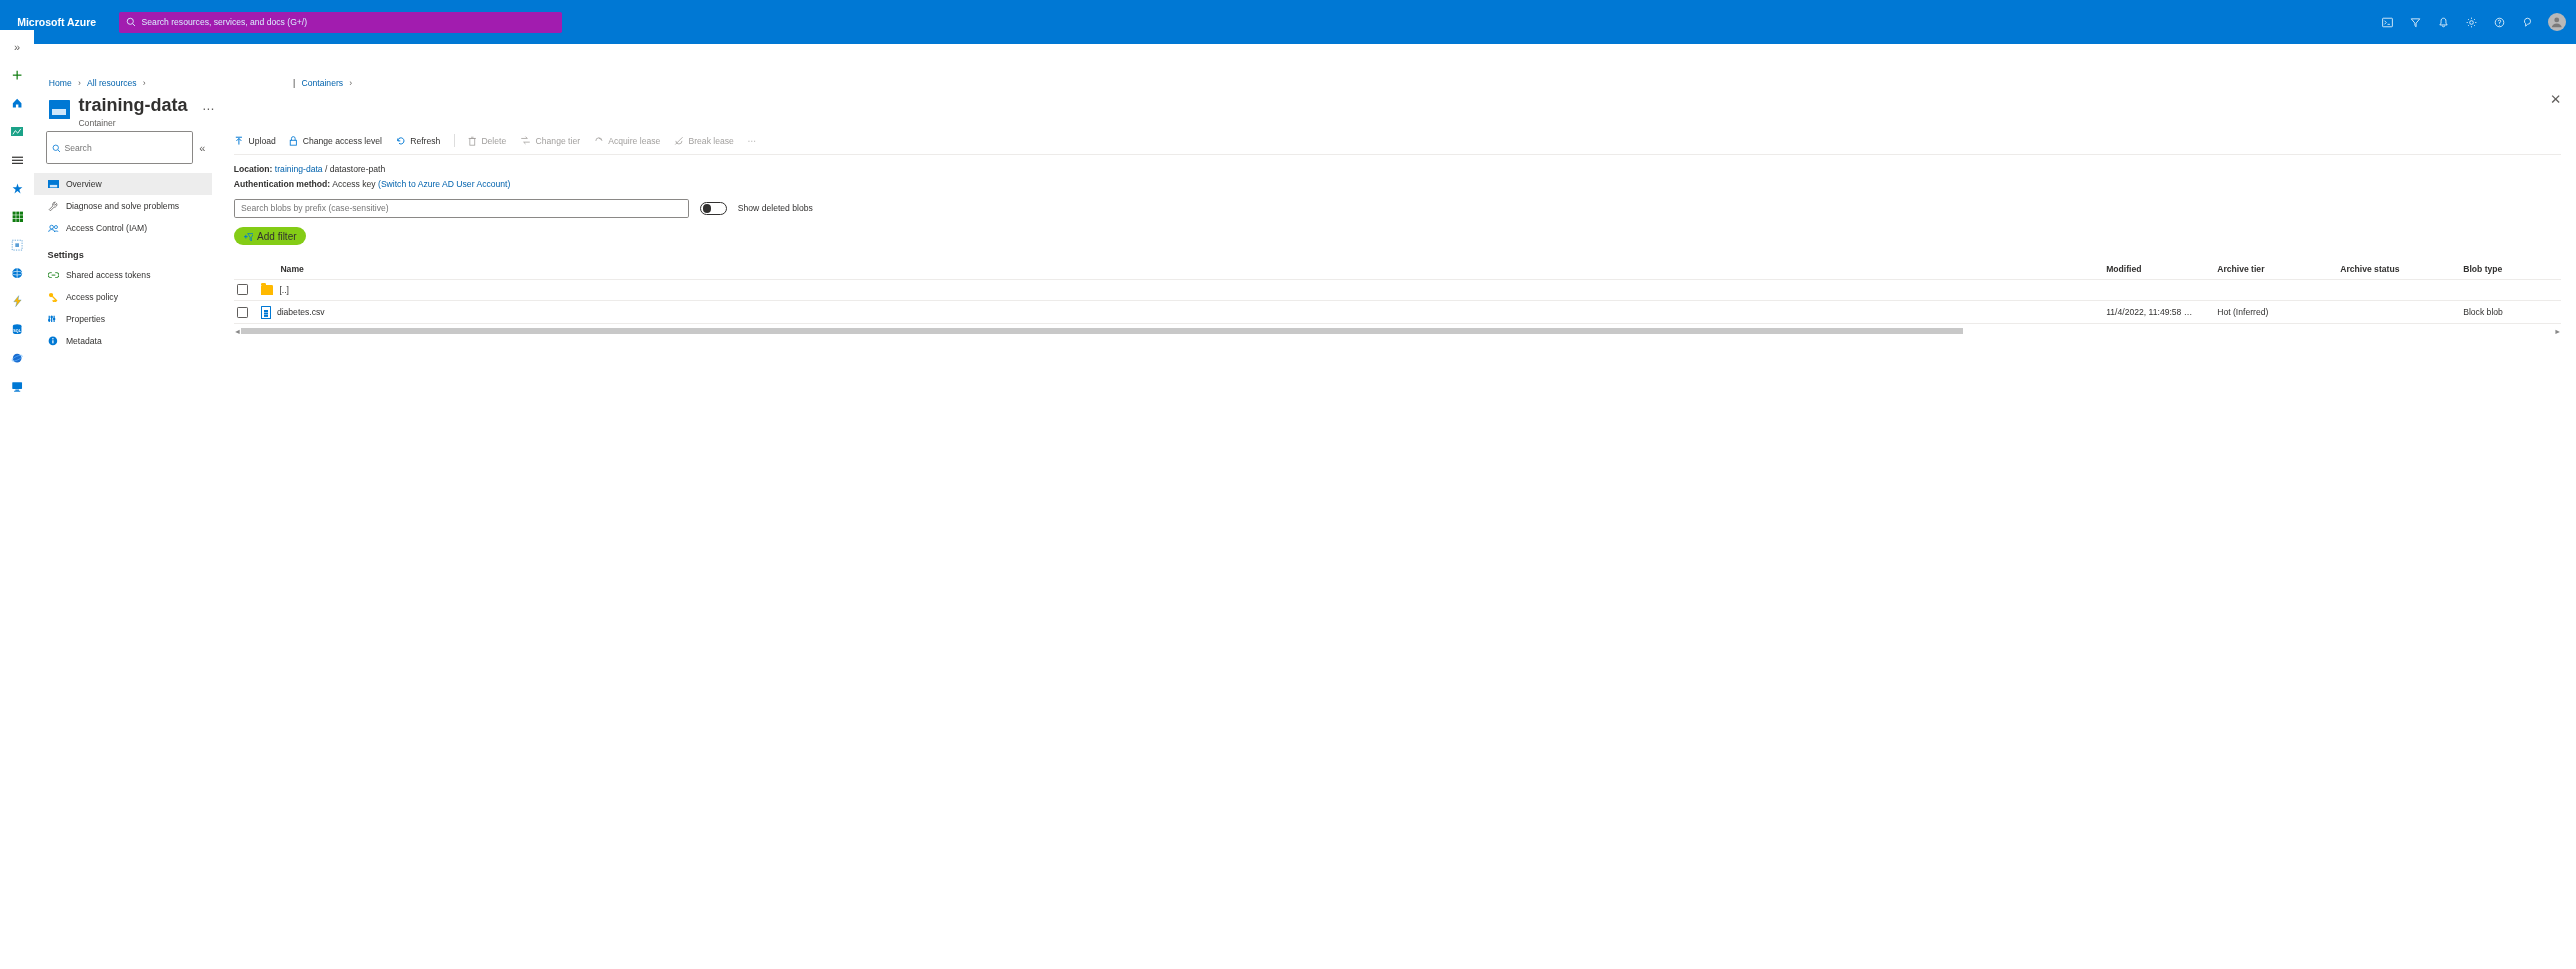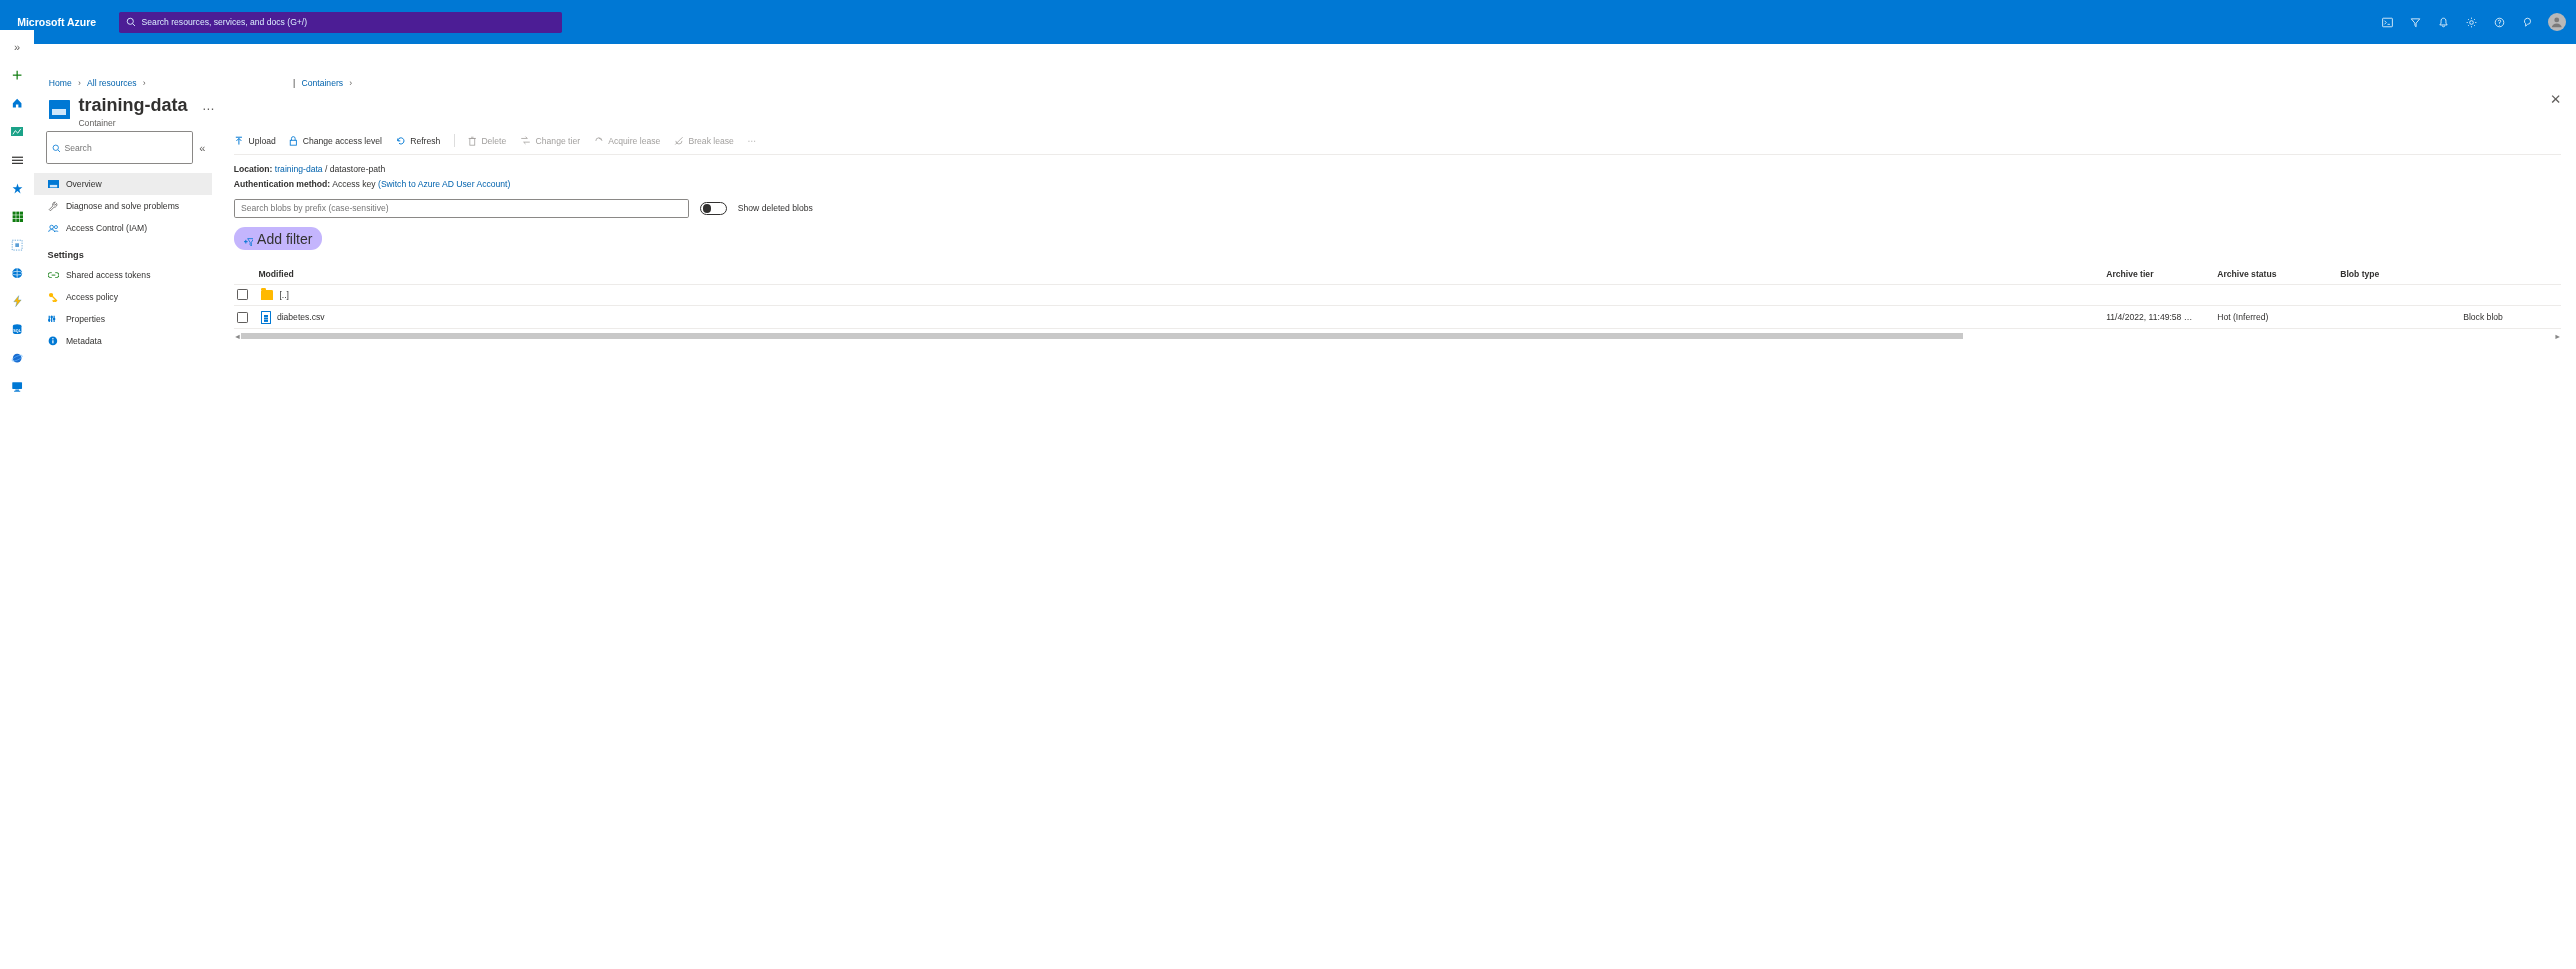--- a/index.html
+++ b/index.html
@@ -2,21 +2,21 @@
 <html style="font-size:9.8px"><head>
 <meta charset="utf-8">
 <style>
   * { box-sizing: border-box; margin: 0; padding: 0; font-family: "Segoe UI", -apple-system, sans-serif; }
   body { background: #fff; color: #323130; font-size: 8.6px; overflow: hidden; }
 
   
   .topbar { display: flex; align-items: center; height: 44px; background: #0078d4; color: #fff; padding: 0 6.2px; }
   .brand { font-size: 10.5px; font-weight: 600; padding: 0 11px; white-space: nowrap; }
   .search-wrap { flex: 0 0 443px; margin-left: 12.3px; }
-  .search-box { display:flex; align-items:center; height: 21px; background: #4c1d95; border-radius: 1.8px; padding: 0 6.2px; }
+  .search-box { display:flex; align-items:center; height: 21px; background: #a21caf; border-radius: 1.8px; padding: 0 6.2px; }
   .search-box input { flex:1; background: transparent; border:none; outline:none; color:#dcefff; font-size:8.6px; }
   .search-box input::placeholder { color:#dcefff; }
   .search-box svg { margin-right:6.2px; }
   .top-spacer { flex:1; }
   .top-icons { display:flex; align-items:center; gap: 0; }
   .top-icon { width: 28px; height: 29.5px; display:flex; align-items:center; justify-content:center; cursor:pointer; }
   .avatar { width: 18.5px; height: 18.5px; border-radius: 50%; background: #b8b8b8; display:flex; align-items:center; justify-content:center; margin-left:6.2px; margin-right:3.7px; }
 
   
   .leftrail { position:absolute; left:0; top:29.5px; bottom:0; width:34px; background:#fff; border-right:none; display:flex; flex-direction:column; align-items:center; padding-top:7.4px; gap: 8.6px; }
@@ -66,21 +66,21 @@
   .meta b { font-weight:600; }
   .meta a { color:#0062ad; text-decoration:none; cursor:pointer; }
 
   .filter-row { display:flex; align-items:center; gap: 11px; margin: 3.7px 0 6.2px 0; }
   .blob-search { flex:0 0 455px; border:0.6px solid #8a8886; border-radius:1.8px; height:19.7px; padding: 0 6.2px; }
   .blob-search input { width:100%; height:100%; border:none; outline:none; font-size:8.6px; }
   .toggle { width:27px; height:13.5px; border:0.6px solid #323130; border-radius:6.8px; position:relative; cursor:pointer; }
   .toggle-knob { position:absolute; left:1.8px; top:1.8px; width:8.6px; height:8.6px; border-radius:50%; background:#323130; }
   .toggle-label { font-size:8.6px; }
 
-  .addfilter { display:inline-flex; align-items:flex-end; gap:3.7px; background:#c4b5fd; border-radius:11px; padding:3.7px 9.8px; font-size:14px; cursor:pointer; margin-top:2.5px; }
+  .addfilter { display:inline-flex; align-items:flex-end; gap:3.7px; background:#84cc16; border-radius:11px; padding:3.7px 9.8px; font-size:10px; cursor:pointer; margin-top:2.5px; }
 
   
   .table { margin-top: 13.5px; }
   .thead, .trow { display:grid; grid-template-columns: 24.6px 1fr 111px 123px 123px 98px; align-items:center; padding: 4.9px 0; border-bottom:0.6px solid #edebe9; }
   .thead { font-weight:600; border-bottom:0.6px solid #edebe9; }
   .name-col { display:flex; align-items:center; gap:6.2px; padding-left:2.5px; }
   .cbox { width:11px; height:11px; border:0.6px solid #605e5c; border-radius:1.2px; margin-left:3.7px; cursor:pointer; }
   .folder-ico { width:12.3px; height:9.8px; background:#ffb900; border-radius:1.2px 1.2px 0 0; position:relative; }
   .folder-ico::before{ content:""; position:absolute; top:-2.5px; left:0; width:5.5px; height:2.5px; background:#ffb900; border-radius:1.2px 1.2px 0 0;}
   .file-ico { width:9.8px; height:12.3px; border:0.9px solid #0078d4; border-radius:0.6px; position:relative; }
@@ -433,20 +433,21 @@
             <line x1="0" y1="6" x2="6" y2="6" stroke="#0078d4" stroke-width="1.6"></line>
             <path d="M6 1 H16 L12 7 V13 L10 11 V7 Z" stroke="#0078d4" fill="none" stroke-width="1.3"></path>
           </svg>
         <span>Add filter</span>
       </div>
 
       
       <div class="table">
         <div class="thead">
           <div></div>
+          <div style="padding-left:22px;">Name</div>
           <div>Modified</div>
           <div>Archive tier</div>
           <div>Archive status</div>
           <div>Blob type</div>
         </div>
 
         <div class="trow">
           <div>
               <div class="cbox"></div>
             </div>

